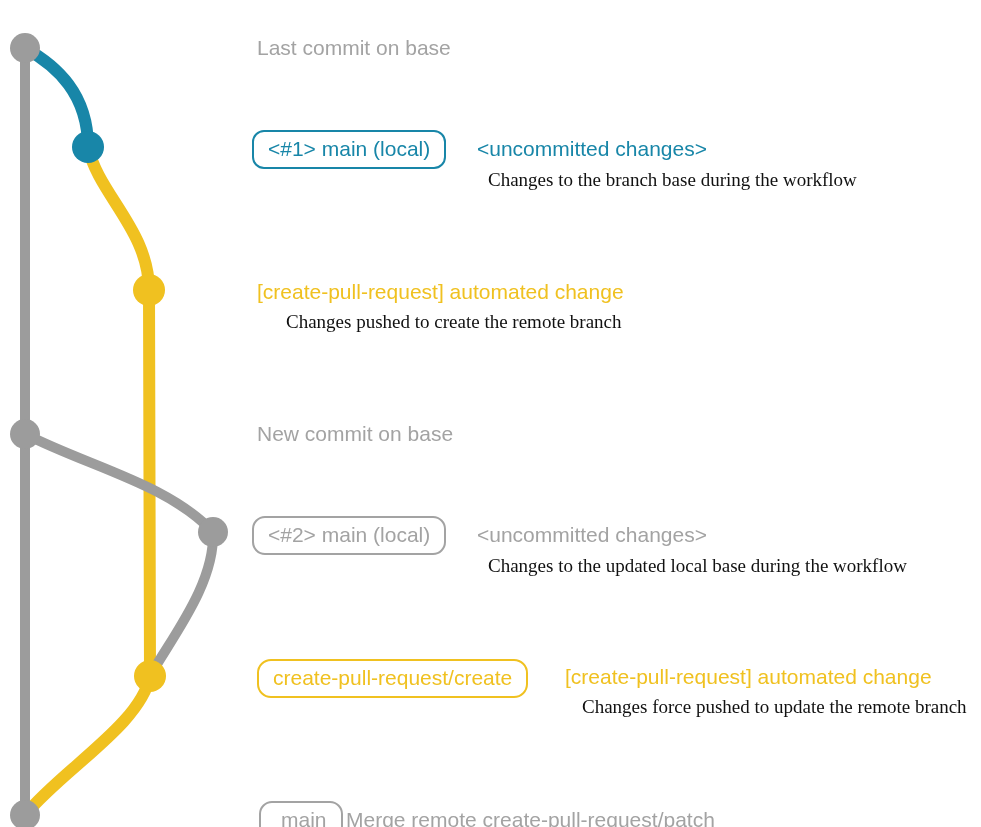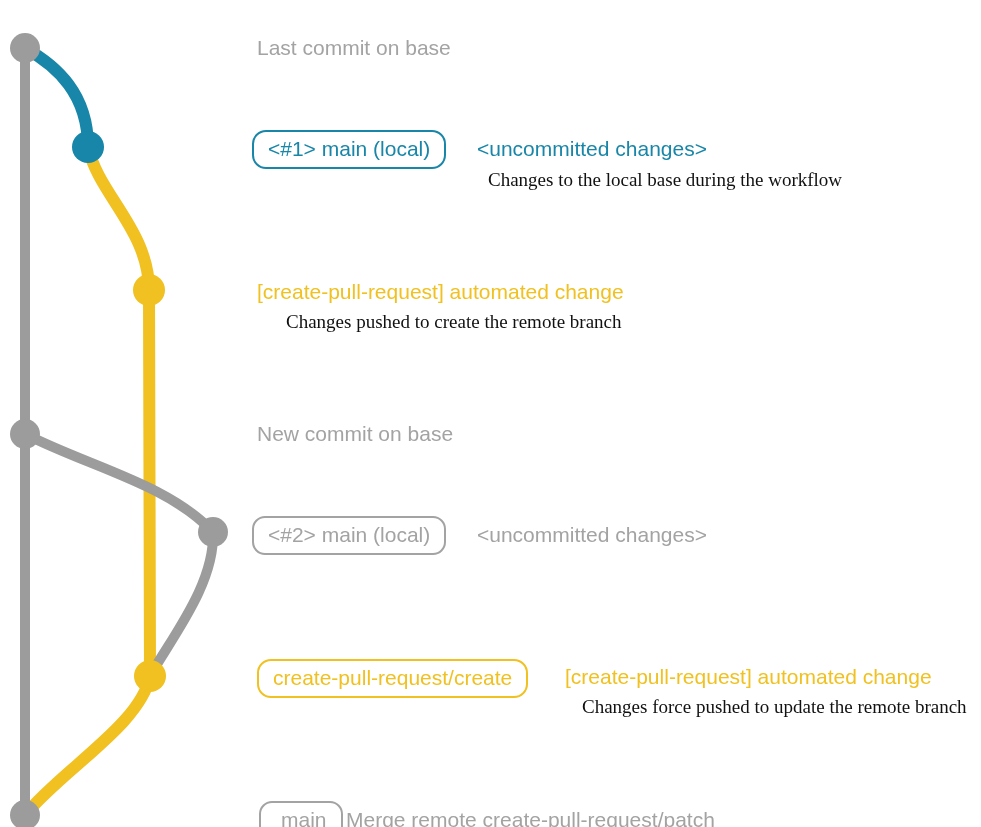--- a/index.html
+++ b/index.html
@@ -39,21 +39,21 @@
   }
   .badge {
     display: inline-block;
     font-size: 21px;
     line-height: 26px;
     padding: 4px 14px 5px 14px;
     border: 2px solid;
     border-radius: 14px;
     background: var(--bg);
   }
-  .badge-teal   { color: var(--teal);     border-color: var(--teal); }
+  .badge-teal   { color: var(--teal);     border-color: var(--teal); border-radius: 12px; }
   .badge-gray   { color: var(--graytext); border-color: var(--graytext); border-radius: 13px; }
   .badge-yellow { color: var(--yellow);   border-color: var(--yellow); }
 
   .tag {
     font-size: 21px;
     line-height: 27px;
   }
   .tag-teal   { color: var(--teal); }
   .tag-gray   { color: var(--graytext); }
   .tag-yellow { color: var(--yellow); }
@@ -102,29 +102,30 @@
     <circle class="fill-gray" cx="25" cy="412" r="15"></circle>
     <circle class="fill-gray" cx="213" cy="510" r="15"></circle>
     <circle class="fill-yellow" cx="150" cy="654" r="16"></circle>
     <circle class="fill-gray" cx="25" cy="793" r="15"></circle>
   </svg>
 
   <div id="pos-last-commit" class="abs title-gray">Last commit on base</div>
 
   <div id="pos-badge1" class="abs badge badge-teal">&lt;#1&gt; main (local)</div>
   <div id="pos-tag1" class="abs tag tag-teal">&lt;uncommitted changes&gt;</div>
-  <div id="pos-desc1" class="abs desc">Changes to the local base during the workflow</div>
+  <div id="pos-desc1" class="abs desc">Changes to the branch base during the workflow</div>
 
   <div id="pos-tag2" class="abs tag tag-yellow">[create-pull-request] automated change</div>
   <div id="pos-desc2" class="abs desc">Changes pushed to create the remote branch</div>
 
   <div id="pos-new-commit" class="abs title-gray">New commit on base</div>
 
   <div id="pos-badge3" class="abs badge badge-gray">&lt;#2&gt; main (local)</div>
   <div id="pos-tag3" class="abs tag tag-gray">&lt;uncommitted changes&gt;</div>
+  <div id="pos-desc3" class="abs desc">Changes to the updated local base during the workflow</div>
 
   <div id="pos-badge4" class="abs badge badge-yellow">create-pull-request/create</div>
   <div id="pos-tag4" class="abs tag tag-yellow">[create-pull-request] automated change</div>
   <div id="pos-desc4" class="abs desc">Changes force pushed to update the remote branch</div>
 
   <div id="pos-badge5" class="abs badge badge-gray">main</div>
   <div id="pos-tag5" class="abs title-gray">Merge remote create-pull-request/patch</div>
 
 </div>
 

